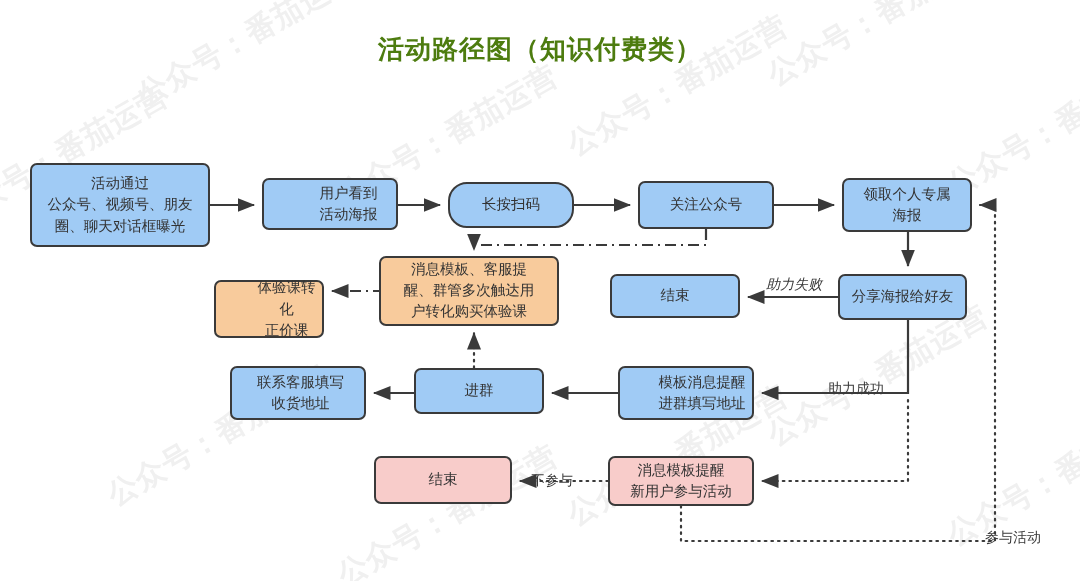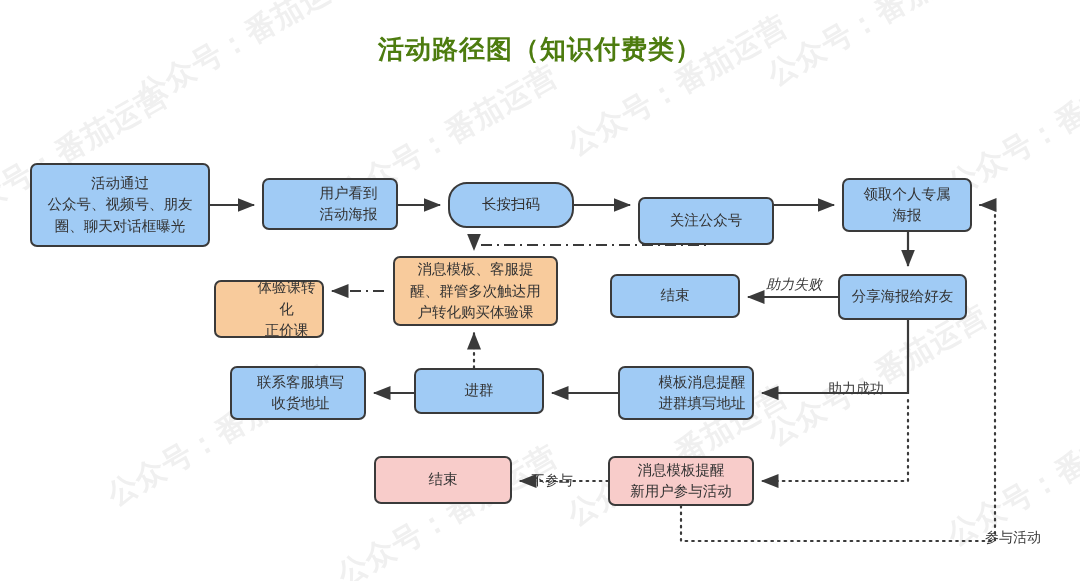--- a/index.html
+++ b/index.html
@@ -162,32 +162,32 @@
 公众号、视频号、朋友
 圈、聊天对话框曝光</span>
       </div>
       <div class="node blue" style="left: 262px; top: 178px; width: 136px; height: 52px; padding-left: 43px;">
         <span>用户看到
 活动海报</span>
       </div>
       <div class="node blue" style="left: 448px; top: 182px; width: 126px; height: 46px; border-radius: 19px;">
         <span>长按扫码</span>
       </div>
-      <div class="node blue" style="left: 638px; top: 181px; width: 136px; height: 48px; margin-top: 16px;">
+      <div class="node blue" style="left: 638px; top: 181px; width: 136px; height: 48px;">
         <span>关注公众号</span>
       </div>
       <div class="node blue" style="left: 842px; top: 178px; width: 130px; height: 54px;">
         <span>领取个人专属
 海报</span>
       </div>
       <div class="node orange" style="left: 214px; top: 280px; width: 110px; height: 58px; padding-left: 41px;">
         <span>体验课转化
 正价课</span>
       </div>
-      <div class="node orange" style="left: 393px; top: 256px; width: 165px; height: 70px;">
+      <div class="node orange" style="left: 379px; top: 256px; width: 180px; height: 70px; align-items: flex-end;">
         <span>消息模板、客服提
 醒、群管多次触达用
 户转化购买体验课</span>
       </div>
       <div class="node blue" style="left: 610px; top: 274px; width: 130px; height: 44px;">
         <span>结束</span>
       </div>
       <div class="node blue" style="left: 838px; top: 274px; width: 129px; height: 46px; border-radius: 7px;">
         <span>分享海报给好友</span>
       </div>

